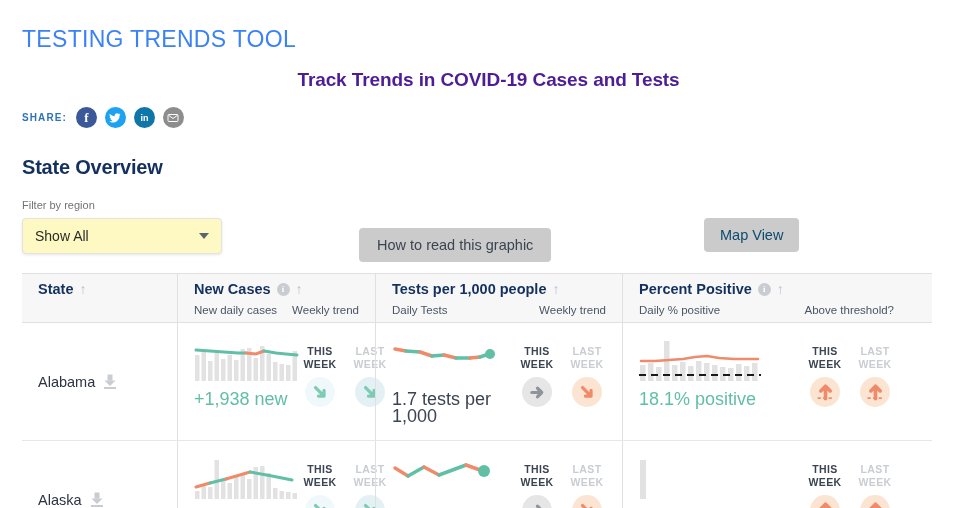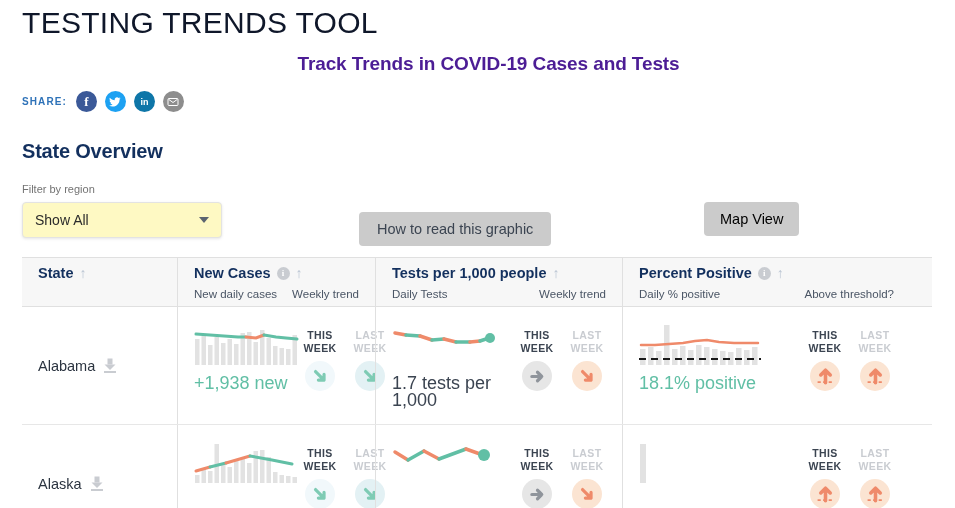--- a/index.html
+++ b/index.html
@@ -7,22 +7,22 @@
     width: 955px; height: 508px;
     background: #ffffff;
     font-family: "Liberation Sans", sans-serif;
     overflow: hidden;
   }
   .page { position: relative; width: 955px; height: 508px; background:#fff; }
 
   
   .hero { padding: 8px 0 0 22px; }
   .hero-title {
-    font-size: 30px; letter-spacing: .3px; font-weight: 400;
-    color: #0f172a; line-height: 30px;
+    font-size: 23px; letter-spacing: .3px; font-weight: 400;
+    color: #3b82f6; line-height: 30px; margin-top: 16px;
   }
   .hero-sub {
     font-size: 19px; font-weight: 700; color: #4c1d95;
     margin-top: 14px; line-height: 24px; letter-spacing: -.1px; text-align: center;
   }
   .share-row { display: flex; align-items: center; gap: 8px; margin-top: 15px; text-align: center; }
   .share-label {
     font-size: 10px; font-weight: 700; letter-spacing: 1.1px;
     color: #2e72b8; margin-right: 1px;
   }
@@ -62,21 +62,21 @@
   .btn {
     position:absolute; border:none; border-radius:4px; cursor:pointer;
     font-family:"Liberation Sans", sans-serif;
   }
   .btn-how {
     left: 337px; top: 29px; height: 34px; padding: 0 18px;
     background:#cbcbcb; color:#3b4451; font-size:14.5px; font-weight:400;
   }
   .btn-map {
     left: 682px; top: 19px; height: 34px; padding: 0 16px;
-    background:#cbcbcb; color:#000000; font-size:14.5px;
+    background:#cbcbcb; color:#0c4a6e; font-size:14.5px;
   }
   .btn-over {
     left: 793px; top: 19px; height: 34px; padding: 0 16px;
     background:#0a2c63; color:#fff; font-size:14.5px; font-weight:700;
   }
 
   
   .table { margin-top: 16px; width: 910px; margin-left:22px; }
   .thead {
     display:flex; background:#f7f7f7; height: 50px;

